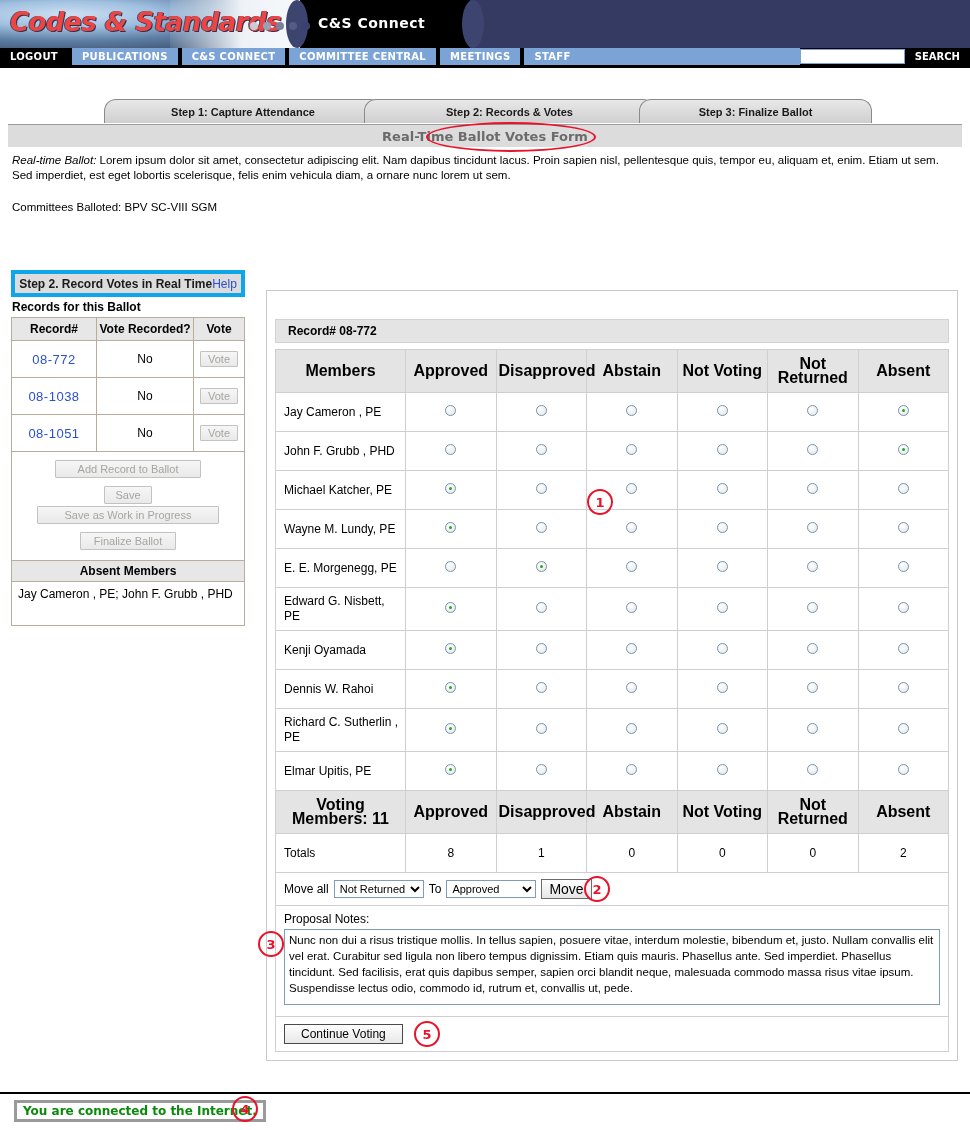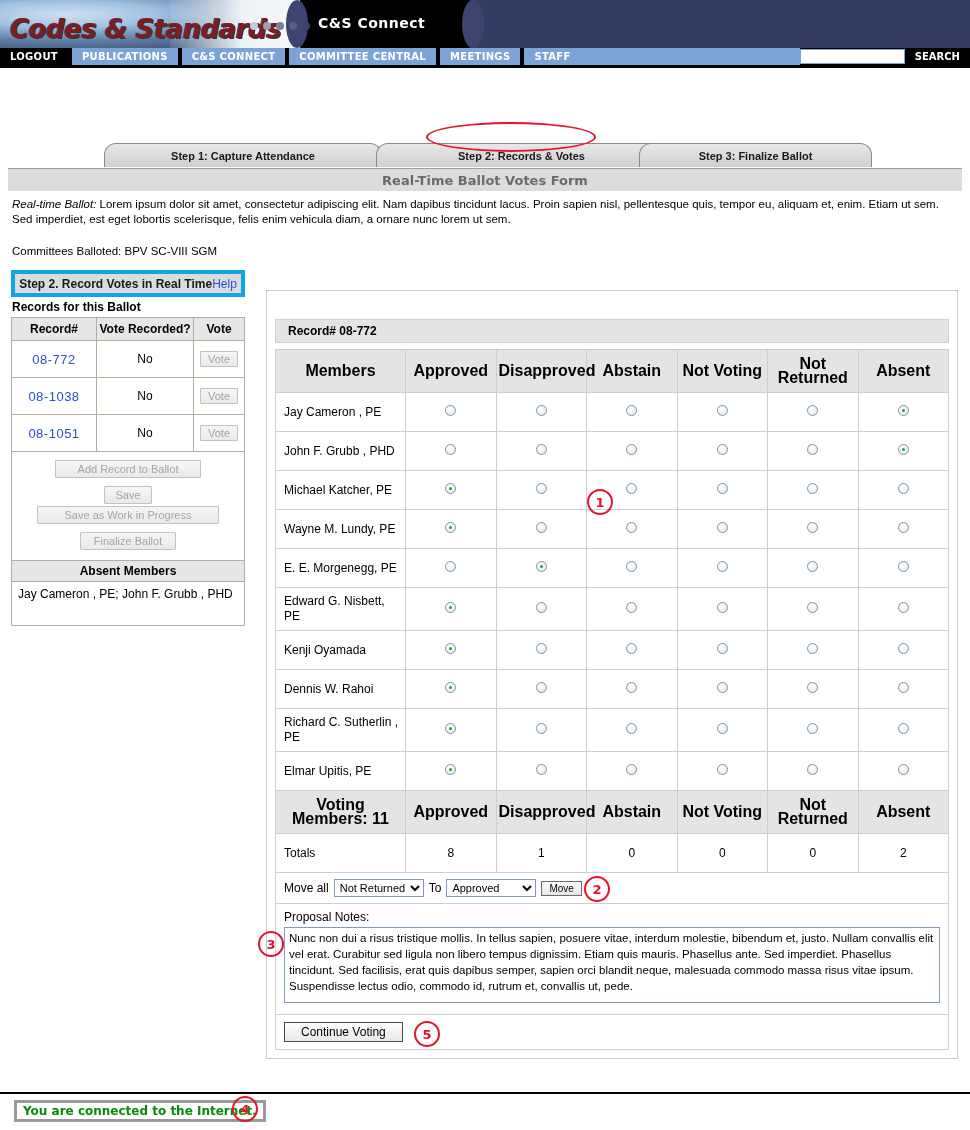--- a/index.html
+++ b/index.html
@@ -32,25 +32,24 @@
   .mast-img:after {
     content: "";
     position: absolute; left: 170px; top: 0;
     width: 130px; height: 48px;
     background: linear-gradient(90deg, rgba(232,238,246,0.1) 0%, #eef2f7 55%, #f7f9fb 100%);
   }
   .mast-title {
     position: absolute; left: 10px; top: 7px;
     font-family: "DejaVu Sans", sans-serif;
     font-size: 26px; font-weight: bold; font-style: italic;
-    color: #7f1d1d;
+    color: #ef4444;
     letter-spacing: -0.5px;
     text-shadow: 1px 1px 0 #2a3550, -1px 0 0 #43506e;
     z-index: 4;
-    margin-top: 7px;
   }
   .mast-dots {
     position: absolute; left: 250px; top: 22px;
     z-index: 4; display: flex; gap: 5px; align-items: center;
   }
   .mast-dots i { display: block; width: 8px; height: 8px; border-radius: 50%; }
   .d1 { background: #c9ccd6; }
   .d2 { background: #9ba1b5; }
   .d3 { background: #7b819d; }
   .d4 { background: #565d85; }
@@ -123,39 +122,39 @@
     font-family: "DejaVu Sans", sans-serif;
     font-size: 10px; font-weight: bold;
     display: flex; align-items: center; justify-content: center;
     padding: 0 10px;
   }
   .navbar-bottom { height: 3px; background: #000; }
 
   
   .tabs-wrap {
     position: relative;
-    margin-top: 75px;
+    margin-top: 31px;
     height: 25px;
     padding-left: 43px;
   }
   .tab {
     position: absolute;
     top: 0;
     height: 24px;
     background: linear-gradient(180deg, #e8e8e8 0%, #cfcfcf 100%);
     border: 1px solid #8a8a8a;
     border-bottom: none;
     border-radius: 12px 12px 0 0;
     display: flex; align-items: center; justify-content: center;
     font-size: 11px; font-weight: bold;
     color: #1a1a1a;
     box-sizing: border-box;
   }
   .tab1 { left: 104px; width: 278px; }
-  .tab2 { left: 376px; width: 291px; }
+  .tab2 { left: 364px; width: 291px; }
   .tab3 { left: 639px; width: 233px; }
 
   .title-band {
     margin: 0 8px 0 8px;
     height: 22px;
     background: #dcdcdc;
     border-top: 1px solid #9c9c9c;
     display: flex; align-items: center; justify-content: center;
     font-size: 13px; font-weight: bold; color: #6b6b6b;
     font-family: "DejaVu Sans", sans-serif;
@@ -340,21 +339,21 @@
   select.sel {
     font-family: "Liberation Sans", sans-serif;
     font-size: 11px;
     border: 1px solid #7f9db9;
     background: #fff;
     padding: 0 1px;
     height: 18px;
   }
   .btn-move {
     font-family: "Liberation Sans", sans-serif;
-    font-size: 10px;
+    font-size: 14px;
     border: 1px solid #6b6b6b;
     background: linear-gradient(180deg,#fdfdfd,#e6e6e6);
     padding: 1px 7px;
   }
 
   .notes-box {
     border: 1px solid #cfcfcf;
     border-top: none;
     padding: 6px 8px 8px 8px;
   }

